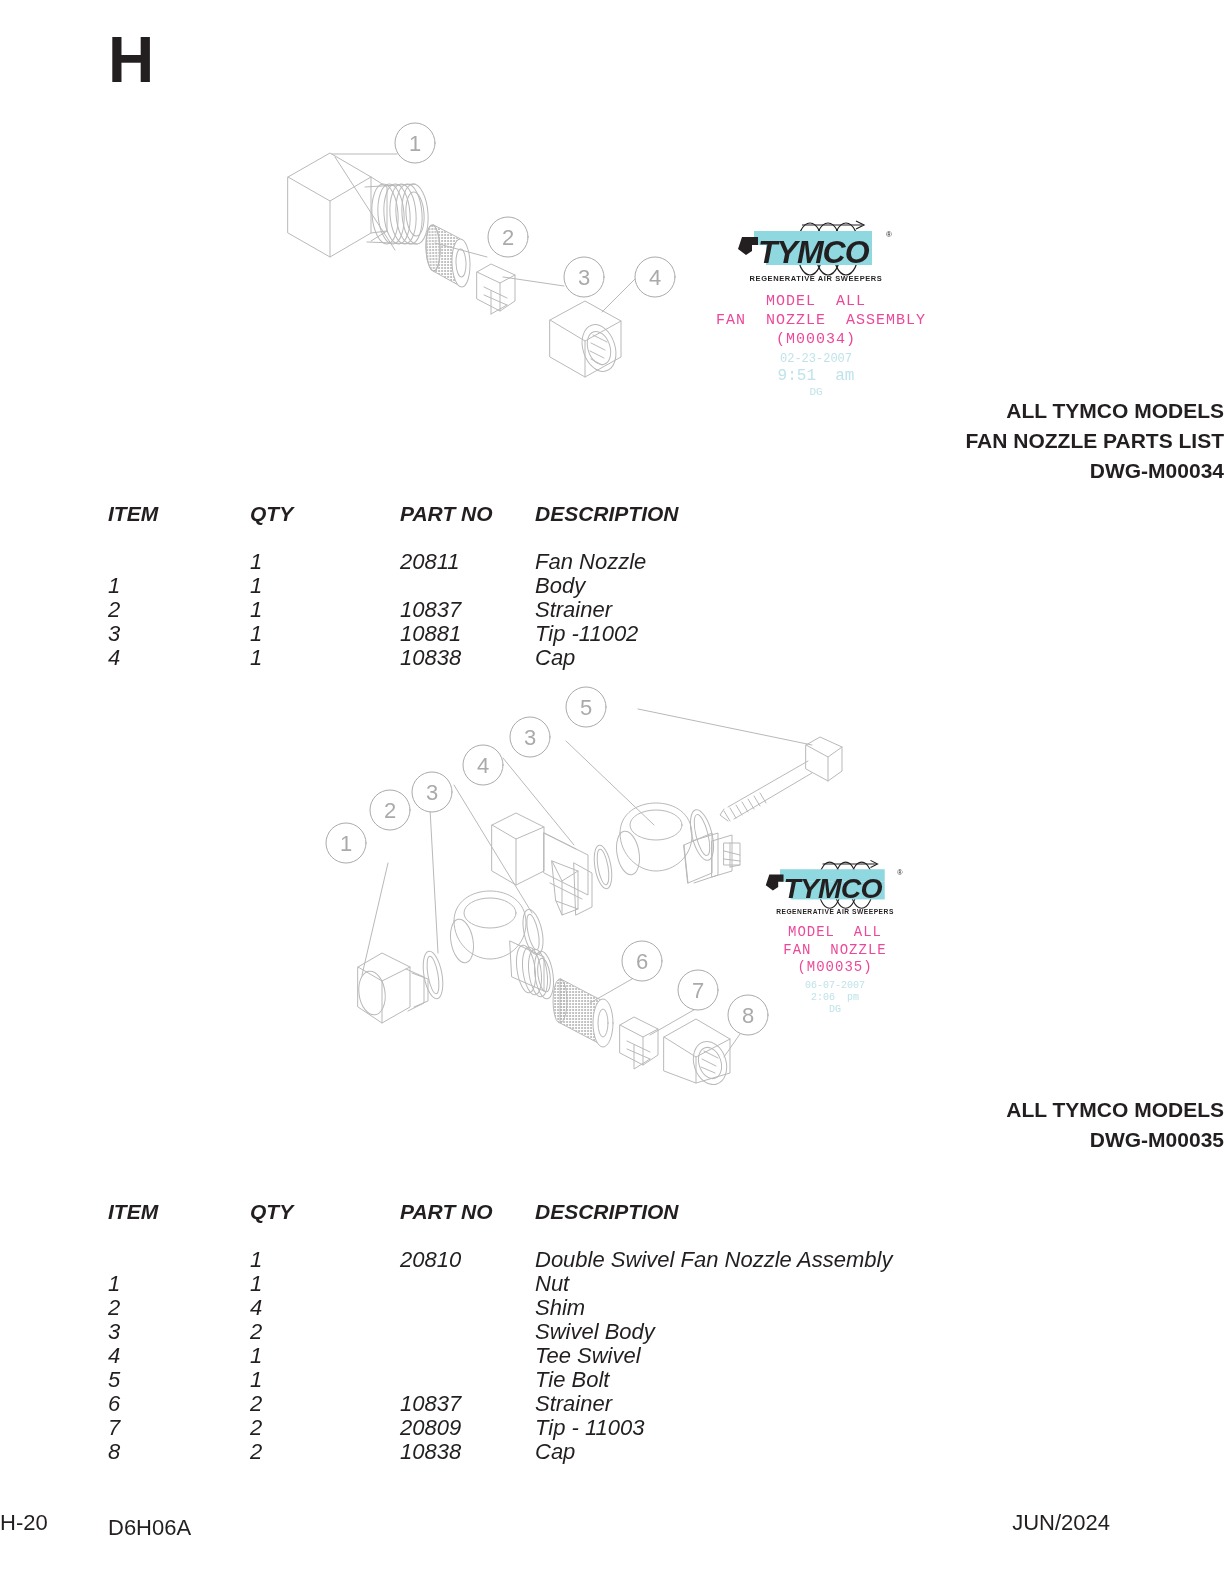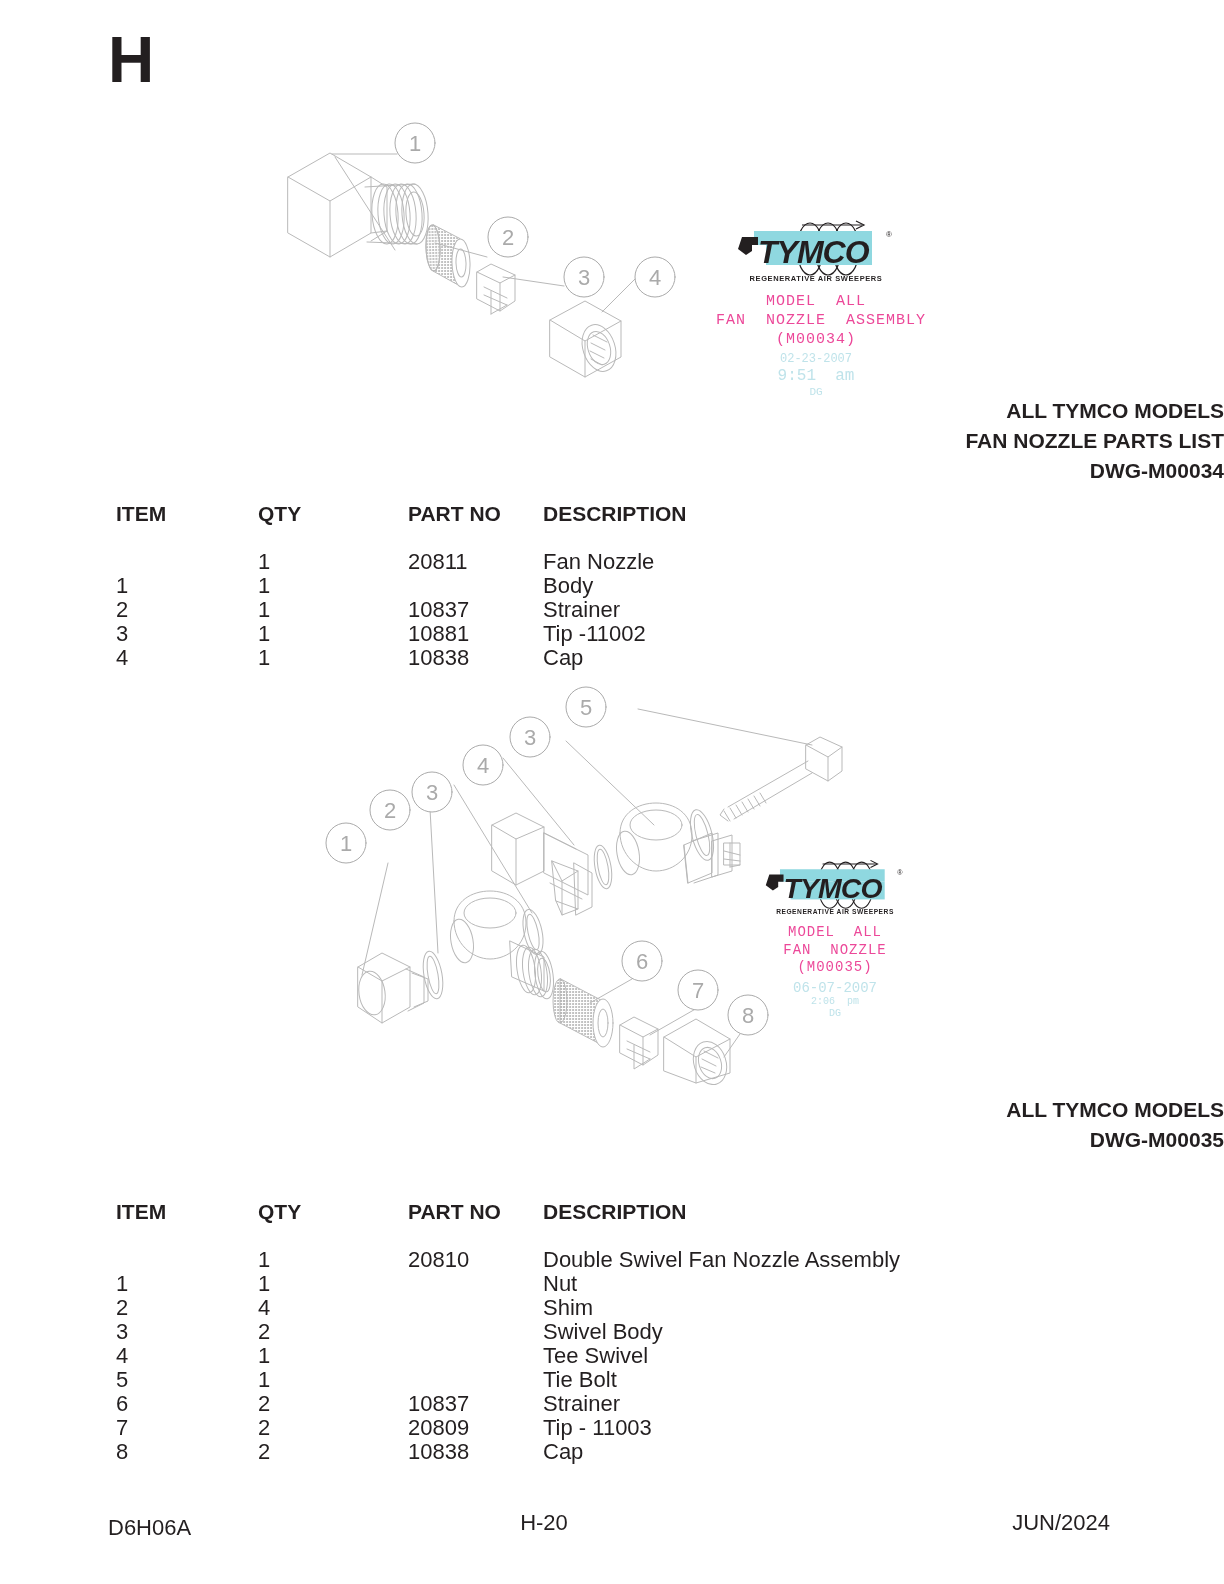--- a/index.html
+++ b/index.html
@@ -62,25 +62,26 @@
     text-align: right;
     font-size: 21px;
     font-weight: bold;
     line-height: 30px;
     color: #231f20;
   }
 
   
   .parts-table {
     position: absolute;
-    left: 8px;
+    left: 0;
     width: 1146px;
     border-collapse: collapse;
     font-size: 22px;
     color: #231f20;
+    font-style: italic;
   }
   .parts-table th,
   .parts-table td {
     padding: 0;
     text-align: left;
     vertical-align: top;
     font-weight: normal;
     line-height: 24px;
     white-space: nowrap;
   }
@@ -99,21 +100,21 @@
   #footer {
     position: absolute;
     left: 0;
     top: 1510px;
     width: 1224px;
     height: 30px;
     font-size: 22px;
     color: #231f20;
   }
   #footer .f-left   { position: absolute; left: 108px;  top: 5px; }
-  #footer .f-center { position: absolute; left: 0; top: 0; width: 1088px; text-align: center; }
+  #footer .f-center { position: absolute; left: 0; top: 0; width: 1088px; }
   #footer .f-right  { position: absolute; right: 114px; top: 0; }
 </style>
 </head>
 <body>
 
 <div id="section-letter">H</div>
 
 <div class="drawing" style="left:255px; top:105px;">
   <svg width="460" height="290" viewBox="0 0 460 290" fill="none" stroke="#b9b9b9" stroke-width="1" stroke-linejoin="round" stroke-linecap="round">
 
@@ -450,21 +451,21 @@
     <g fill="#231f20" font-family="Liberation Sans, sans-serif" font-weight="bold" font-style="italic" font-size="32">
       <text x="22" y="48" letter-spacing="-1">TYMCO</text>
     </g>
     <path d="M6 22 L22 22 L22 30 L16 30 L16 36 L10 40 L2 34 Z" fill="#231f20"></path>
     <text x="150" y="22" font-family="Liberation Sans, sans-serif" font-size="8" fill="#231f20">®</text>
     <text x="80" y="66" font-family="Liberation Sans, sans-serif" font-size="7.5" font-weight="bold" fill="#231f20" text-anchor="middle" letter-spacing="0.6">REGENERATIVE AIR SWEEPERS</text>
   </svg>
   <div class="logo-caption" style="font-size:14px; margin-top:5px;">MODEL  ALL</div>
   <div class="logo-caption" style="font-size:14px;">FAN  NOZZLE</div>
   <div class="logo-caption" style="font-size:14px;">(M00035)</div>
-  <div class="logo-stamp" style="font-size:14px; margin-top:3px;">06-07-2007</div>
+  <div class="logo-stamp" style="font-size:10px; margin-top:3px;">06-07-2007</div>
   <div class="logo-stamp" style="font-size:10px;">2:06  pm</div>
   <div class="logo-stamp" style="font-size:10px;">DG</div>
 </div>
 
 <div class="list-title" style="top:1095px;">
   <div>ALL TYMCO MODELS</div>
   <div>DWG-M00035</div>
 </div>
 
 <table class="parts-table" style="top:1200px;">

